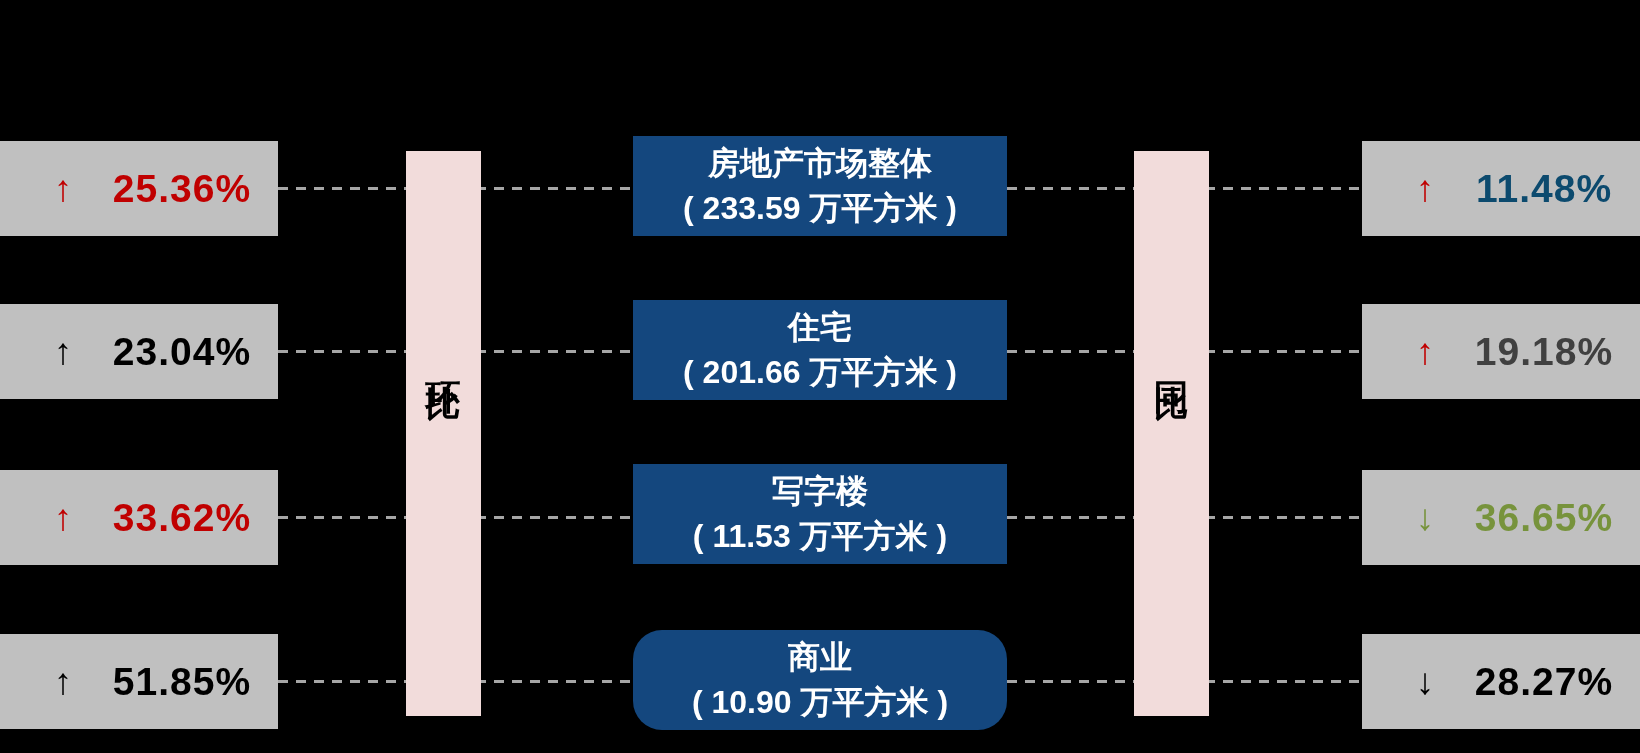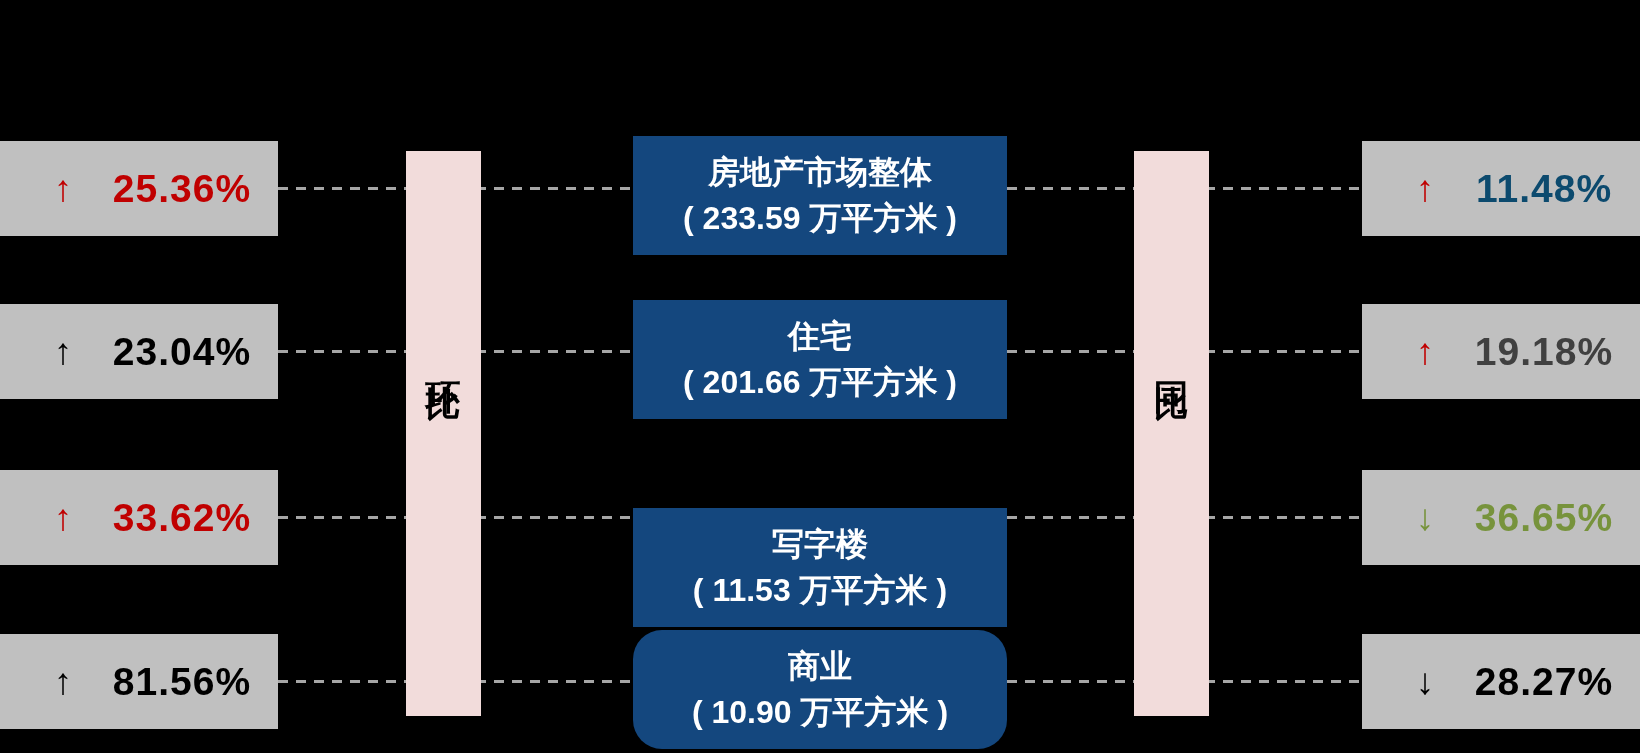--- a/index.html
+++ b/index.html
@@ -44,34 +44,34 @@
     text-align: center;
     font-size: 39px;
     letter-spacing: 1px;
   }
 
   
   .bbox {
     position: absolute;
     left: 633px;
     width: 374px;
-    height: 119px;
+    height: 100px;
     background: #14477E;
     color: #FFFFFF;
     display: flex;
     flex-direction: column;
     justify-content: center;
     text-align: center;
     font-weight: bold;
     font-size: 32px;
     line-height: 1.42;
   }
   .br1 { top: 136px; }
   .br2 { top: 300px; }
-  .br3 { top: 464px; margin-top: 44px; }
+  .br3 { top: 464px; }
   .br4 { top: 630px; border-radius: 29px; }
 
   
   .dash {
     position: absolute;
     height: 3px;
     width: 355px;
     background: repeating-linear-gradient(90deg,
       #A6A6A6 0px, #A6A6A6 10px,
       transparent 10px, transparent 18px);
@@ -136,21 +136,21 @@
   <div class="gbox left gr2">
     <span class="arr" style="color: rgb(0, 0, 0);">↑</span>
     <span class="val" style="color: rgb(0, 0, 0);">23.04%</span>
   </div>
   <div class="gbox left gr3">
     <span class="arr" style="color: rgb(192, 0, 0);">↑</span>
     <span class="val" style="color: rgb(192, 0, 0);">33.62%</span>
   </div>
   <div class="gbox left gr4">
     <span class="arr" style="color: rgb(0, 0, 0);">↑</span>
-    <span class="val" style="color: rgb(0, 0, 0);">81.56%</span>
+    <span class="val" style="color: rgb(0, 0, 0);">51.85%</span>
   </div>
 
   <div class="bbox br1">
     <div>房地产市场整体</div>
     <div>( 233.59 万平方米 )</div>
   </div>
   <div class="bbox br2">
     <div>住宅</div>
     <div>( 201.66 万平方米 )</div>
   </div>

